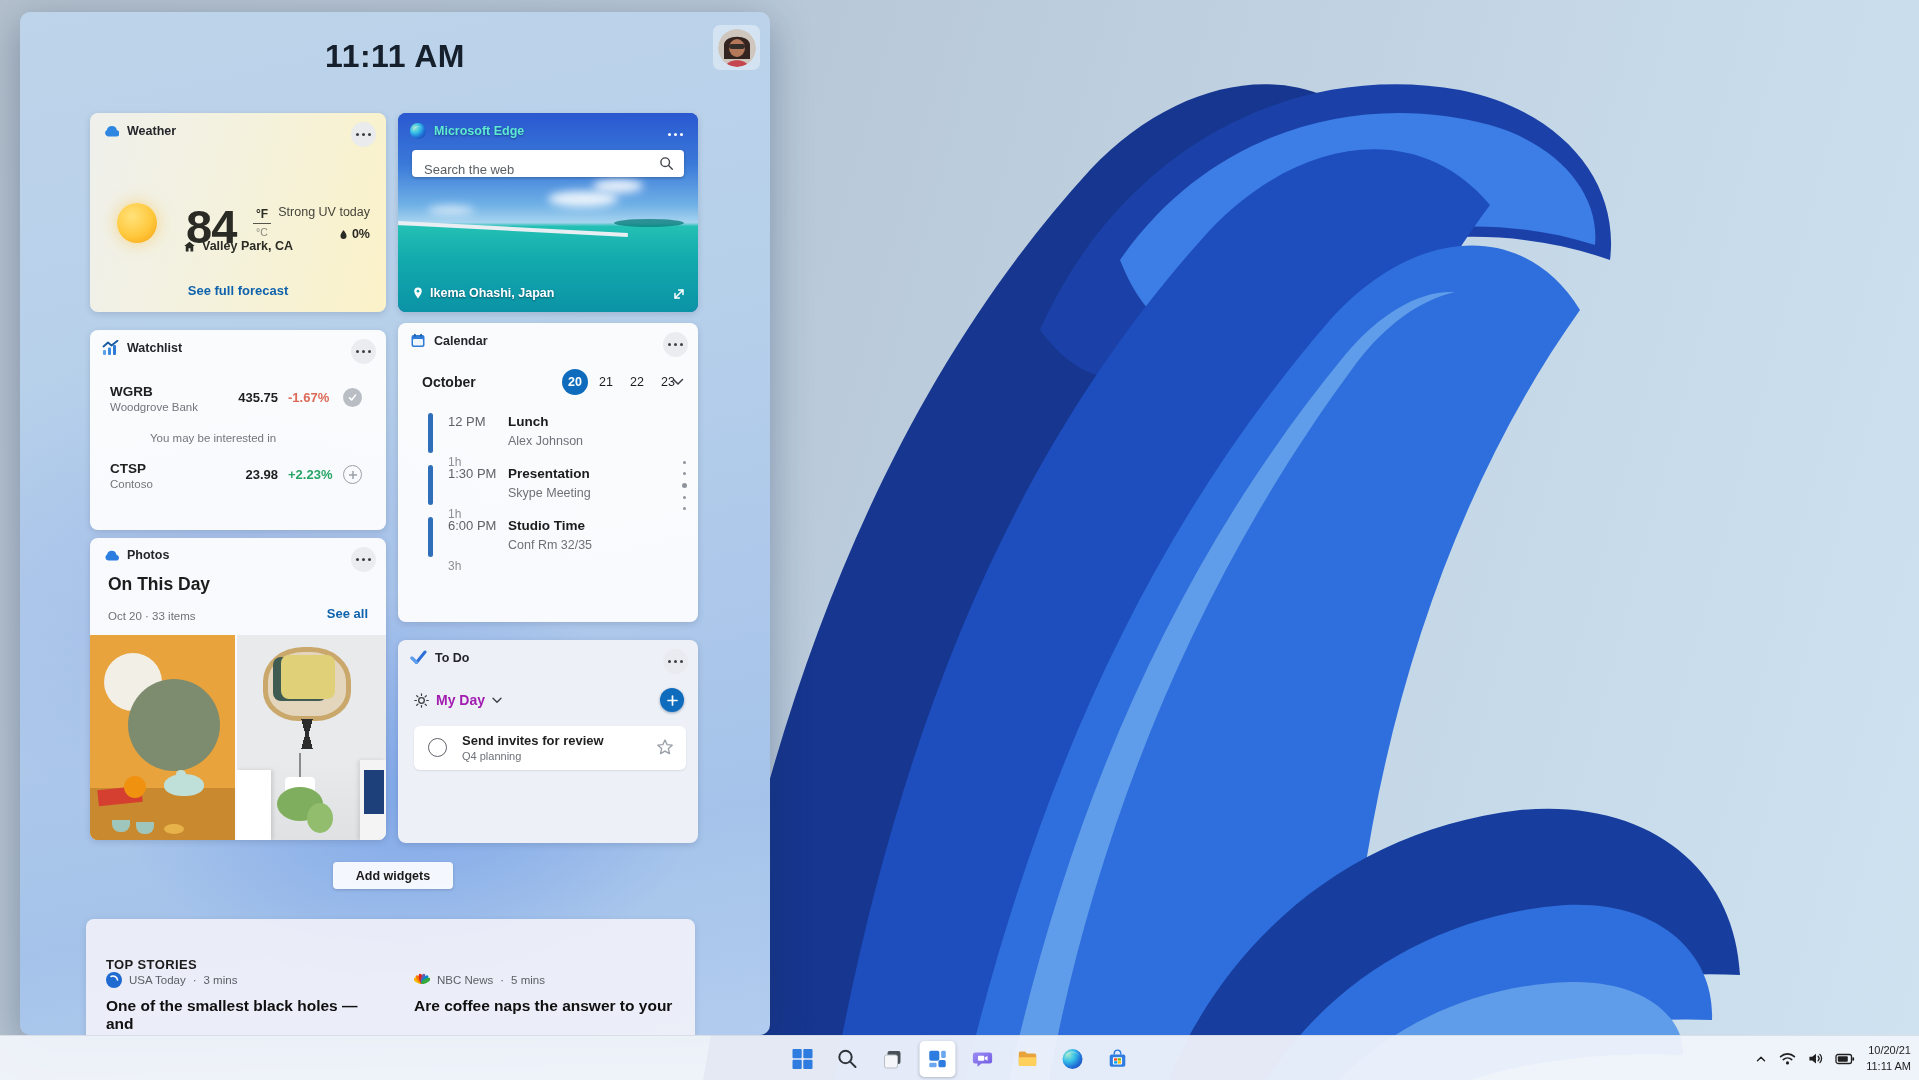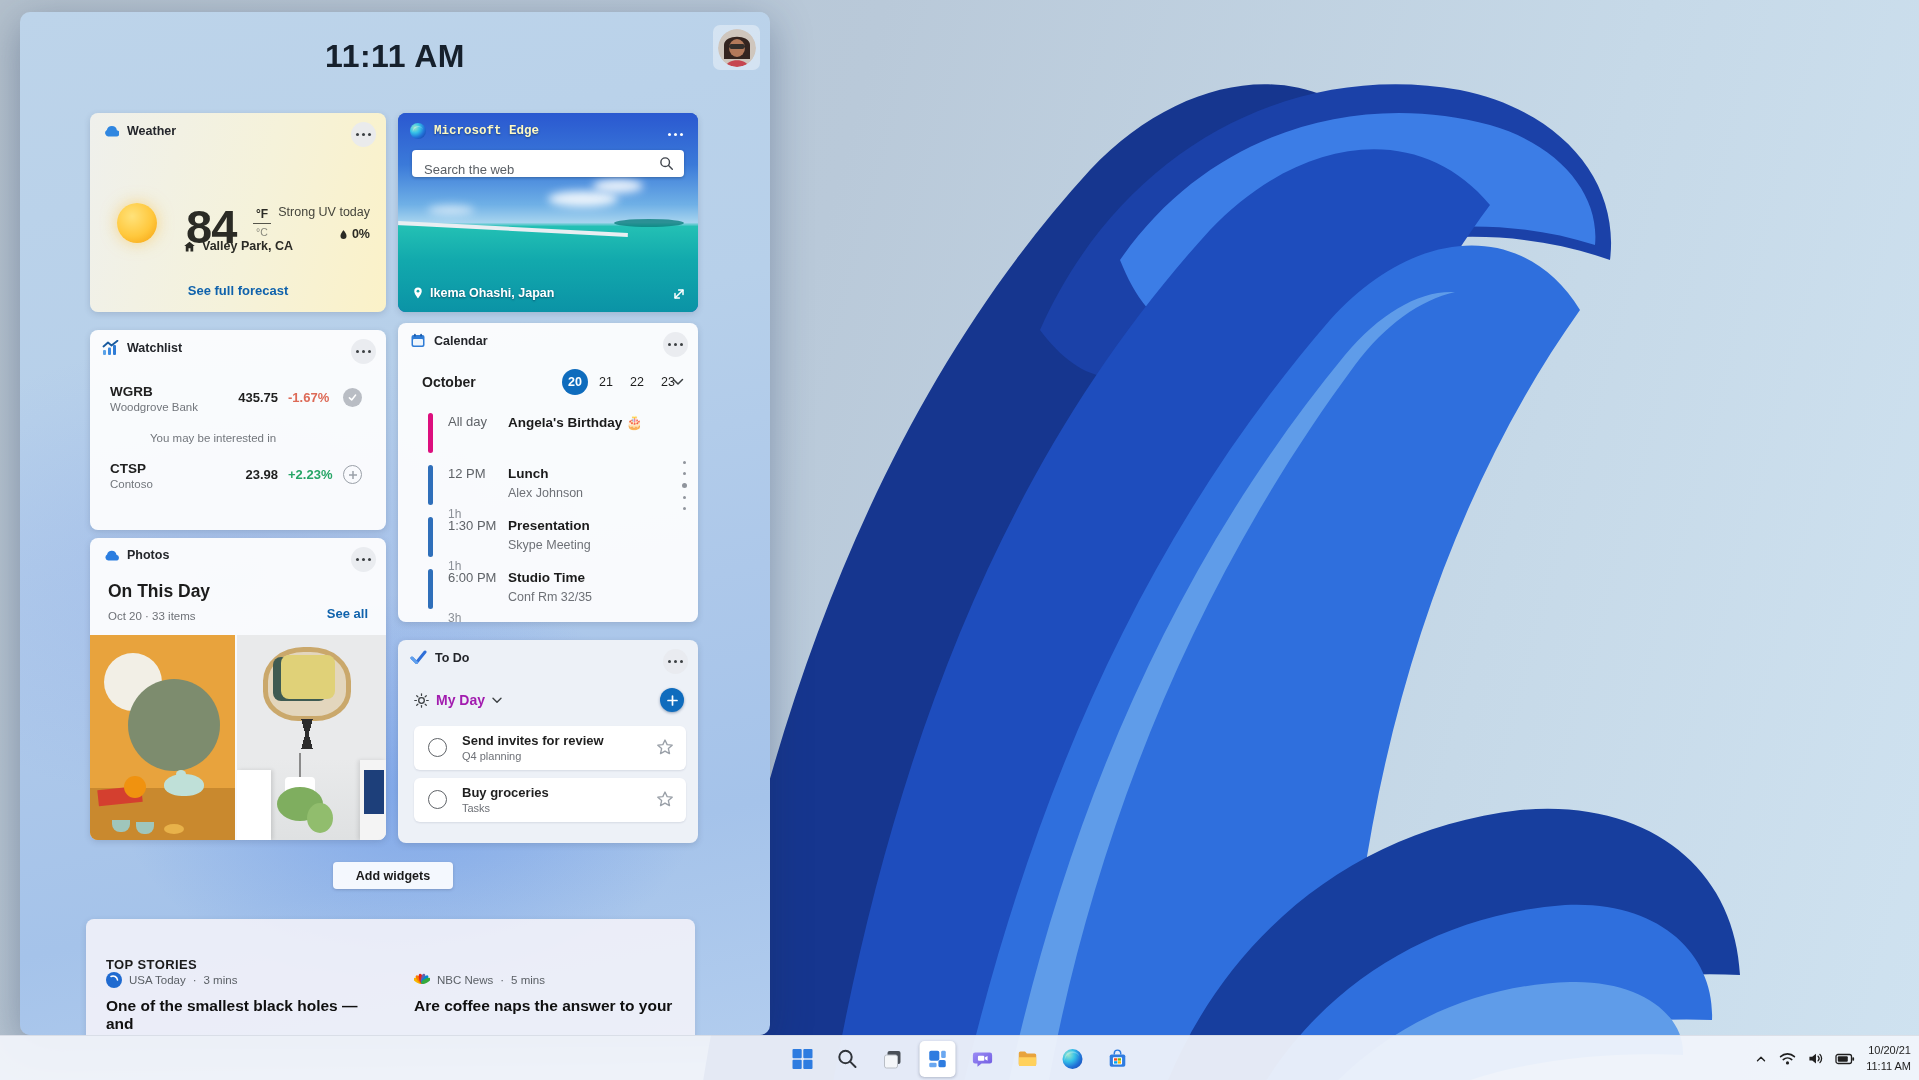--- a/index.html
+++ b/index.html
@@ -59,21 +59,21 @@
   
   .card.edge { left:378px; top:101px; width:300px; height:199px; overflow:hidden; background:#1c55c4; }
   .edge-photo { position:absolute; inset:0; }
   .edge-sky { position:absolute; inset:0;
     background:linear-gradient(#2a58d0 0%,#3b7ad9 26%,#6fb0e6 46%,#a7d4ef 55%,#23c0b4 57%,#12a9ad 74%,#0b93a6 100%); }
   .cloud-puff { position:absolute; background:#fff; border-radius:50%; filter:blur(4px); opacity:.85; }
   .edge-bridge { position:absolute; left:0; top:114px; width:230px; height:4px; background:#e9eef2;
     transform:rotate(3deg); box-shadow:0 5px 0 -2px rgba(20,90,100,.35); }
   .edge-island { position:absolute; right:14px; top:106px; width:70px; height:8px; border-radius:50%;
     background:#0d7f7e; opacity:.8; }
-  .edge-head .card-title { color:#fef9c3; text-shadow:0 1px 2px rgba(0,30,60,.5);font-family:Liberation Mono, monospace; }
+  .edge-head .card-title { color:#5eead4; text-shadow:0 1px 2px rgba(0,30,60,.5); }
   .edge-search { position:absolute; left:14px; top:37px; width:272px; height:27px; border-radius:4px;
     background:#fff; box-shadow:0 1px 3px rgba(0,20,40,.3); display:flex; align-items:center; }
   .edge-search input { flex:1; border:none; outline:none; background:transparent;
     font-size:13px; color:#2b2f33; padding:0 8px 0 12px; font-family:inherit;margin-top:12px; }
   .edge-search input::placeholder { color:#5b6066; opacity:1; }
   .edge-search svg { margin-right:10px; }
   .edge-loc { position:absolute; left:14px; bottom:12px; display:flex; align-items:center; gap:6px;
     font-size:12.5px; font-weight:600; color:#fff; text-shadow:0 1px 2px rgba(0,30,60,.55); }
   .edge-expand { position:absolute; right:12px; bottom:11px; cursor:pointer; }
 
@@ -108,21 +108,21 @@
   .ev-dur  { position:absolute; left:50px; top:23px; font-size:12px; color:#8a8f96;margin-top:21px; }
   .ev-title{ position:absolute; left:110px; top:3px; font-size:13.5px; font-weight:700; color:#1b1b1b; }
   .ev-sub  { position:absolute; left:110px; top:23px; font-size:12.5px; color:#6e7177; }
   .cal-scroll { position:absolute; right:11px; top:138px; display:flex; flex-direction:column;
     align-items:center; gap:8px; cursor:pointer; }
   .cal-scroll i { width:3px; height:3px; border-radius:50%; background:#8f949c; }
   .cal-scroll i.big { width:5px; height:5px; }
 
   
   .card.photos { left:70px; top:526px; width:296px; height:302px; overflow:hidden; }
-  .ph-heading { position:absolute; left:18px; top:43px; font-size:17.5px; font-weight:600; color:#1c1c1c; }
+  .ph-heading { position:absolute; left:18px; top:36px; font-size:17.5px; font-weight:600; color:#1c1c1c; }
   .ph-sub { position:absolute; left:18px; top:72px; font-size:11.5px; color:#6e7177; }
   .ph-seeall { position:absolute; right:18px; top:68px; font-size:13px; font-weight:600; color:#0f62ac; cursor:pointer; }
   .ph-strip { position:absolute; left:0; right:0; top:97px; bottom:0; display:flex; gap:2px; }
   .ph-img { position:relative; overflow:hidden; }
   .ph-img.left { width:145px; }
   .ph-img.right { flex:1; }
 
   
   .card.todo { left:378px; top:628px; width:300px; height:203px; background:#edf1f7; }
   .td-myday { position:absolute; left:16px; top:52px; display:flex; align-items:center; gap:7px; cursor:pointer; }
@@ -353,26 +353,20 @@
           <span class="cal-pill">22</span>
           <span class="cal-pill">23</span>
         </span>
         <svg class="cal-chevron" width="12" height="8" viewBox="0 0 12 8">
           <polyline points="1.5,1.5 6,6 10.5,1.5" fill="none" stroke="#3c4043" stroke-width="1.5" stroke-linecap="round" stroke-linejoin="round"></polyline>
         </svg>
       </div>
 
       <div class="cal-events">
         <div class="cal-ev">
-          <span class="cal-bar bar-pink"></span>
-          <span class="ev-time">All day</span>
-          <span class="ev-dur"></span>
-          <span class="ev-title"><span>Angela's Birthday</span> <span>🎂</span></span>
-        </div>
-        <div class="cal-ev">
           <span class="cal-bar bar-blue"></span>
           <span class="ev-time">12 PM</span>
           <span class="ev-dur">1h</span>
           <span class="ev-title">Lunch</span>
           <span class="ev-sub">Alex Johnson</span>
         </div>
         <div class="cal-ev">
           <span class="cal-bar bar-blue"></span>
           <span class="ev-time">1:30 PM</span>
           <span class="ev-dur">1h</span>
@@ -480,28 +474,20 @@
       </div>
 
       <div class="td-row r1">
         <span class="td-check"></span>
         <span class="td-title">Send invites for review</span>
         <span class="td-sub">Q4 planning</span>
         <svg class="td-star" width="18" height="18" viewBox="0 0 16 16">
           <path d="M8 1.8 9.9 5.9 14.4 6.4 11 9.4 12 13.9 8 11.6 4 13.9 5 9.4 1.6 6.4 6.1 5.9Z" fill="none" stroke="#9aa0a8" stroke-width="1.2" stroke-linejoin="round"></path>
         </svg>
       </div>
-      <div class="td-row r2">
-        <span class="td-check"></span>
-        <span class="td-title">Buy groceries</span>
-        <span class="td-sub">Tasks</span>
-        <svg class="td-star" width="18" height="18" viewBox="0 0 16 16">
-          <path d="M8 1.8 9.9 5.9 14.4 6.4 11 9.4 12 13.9 8 11.6 4 13.9 5 9.4 1.6 6.4 6.1 5.9Z" fill="none" stroke="#9aa0a8" stroke-width="1.2" stroke-linejoin="round"></path>
-        </svg>
-      </div>
     </div>
 
     <div class="add-widgets">Add widgets</div>
 
     <div class="stories">
       <div class="st-header">TOP STORIES</div>
       <div class="st-col c1">
         <div class="st-meta">
           <svg width="16" height="16" viewBox="0 0 16 16">
             <circle cx="8" cy="8" r="8" fill="#1f6ad0"></circle>

